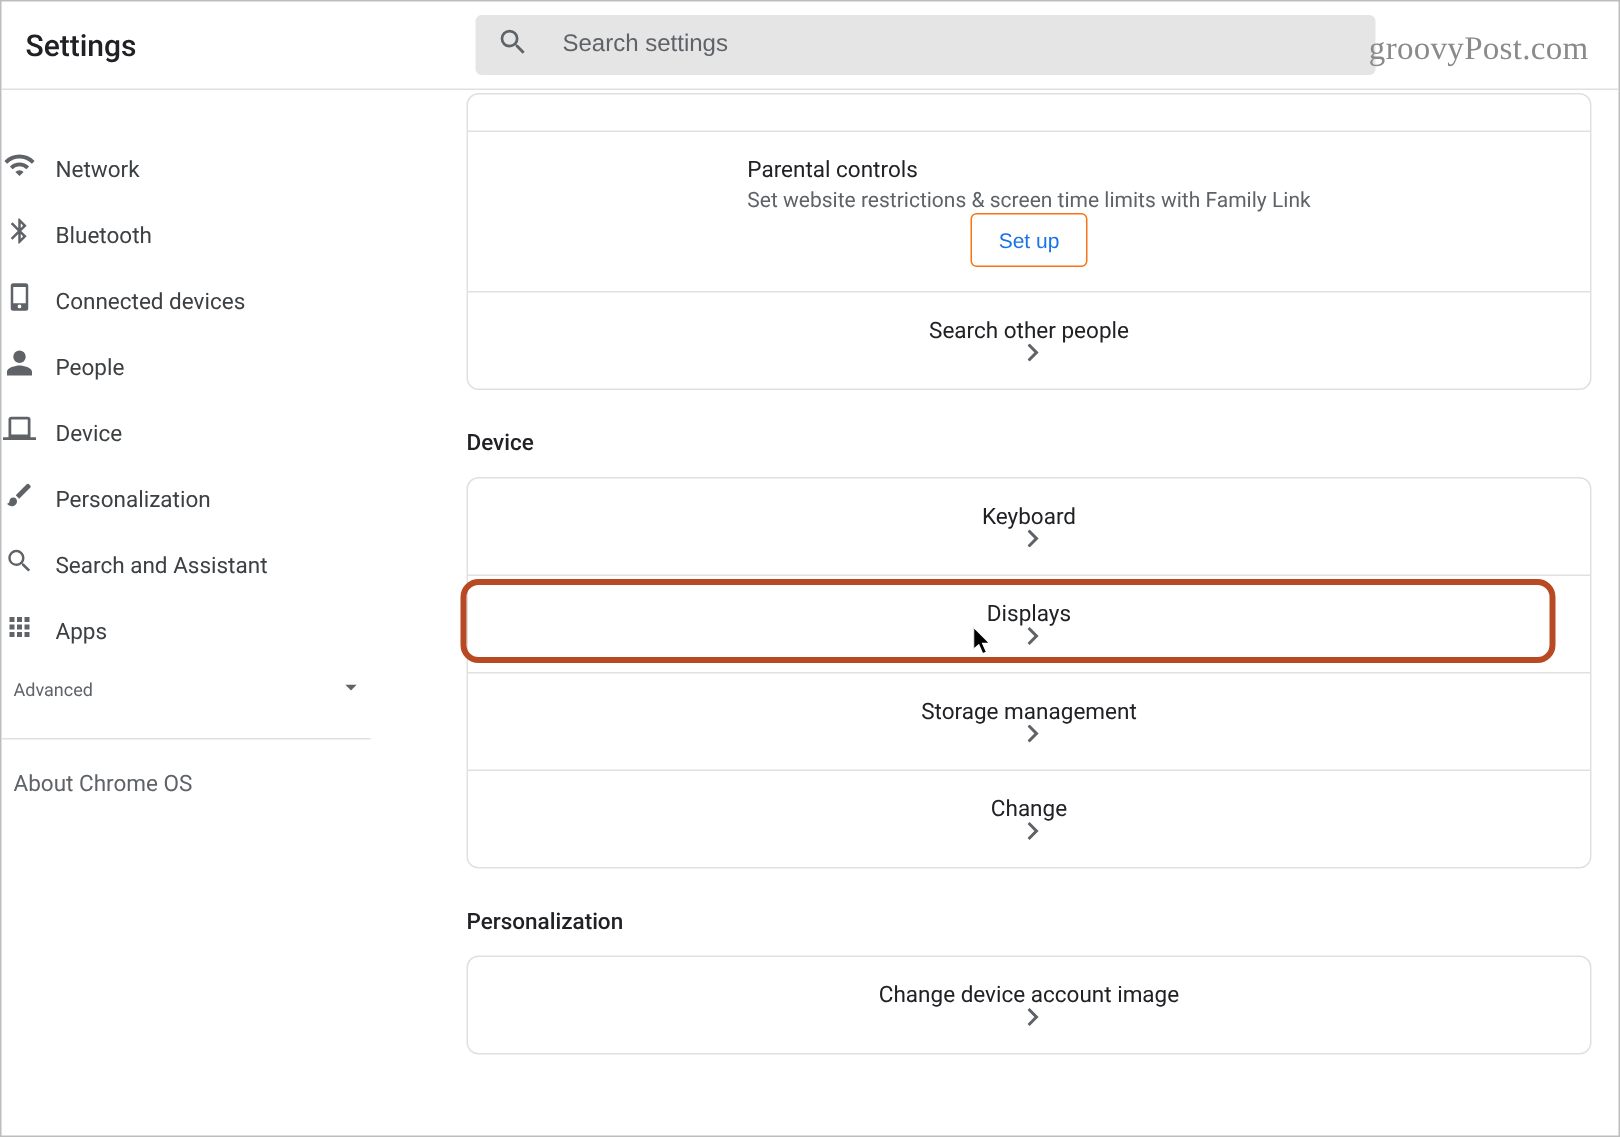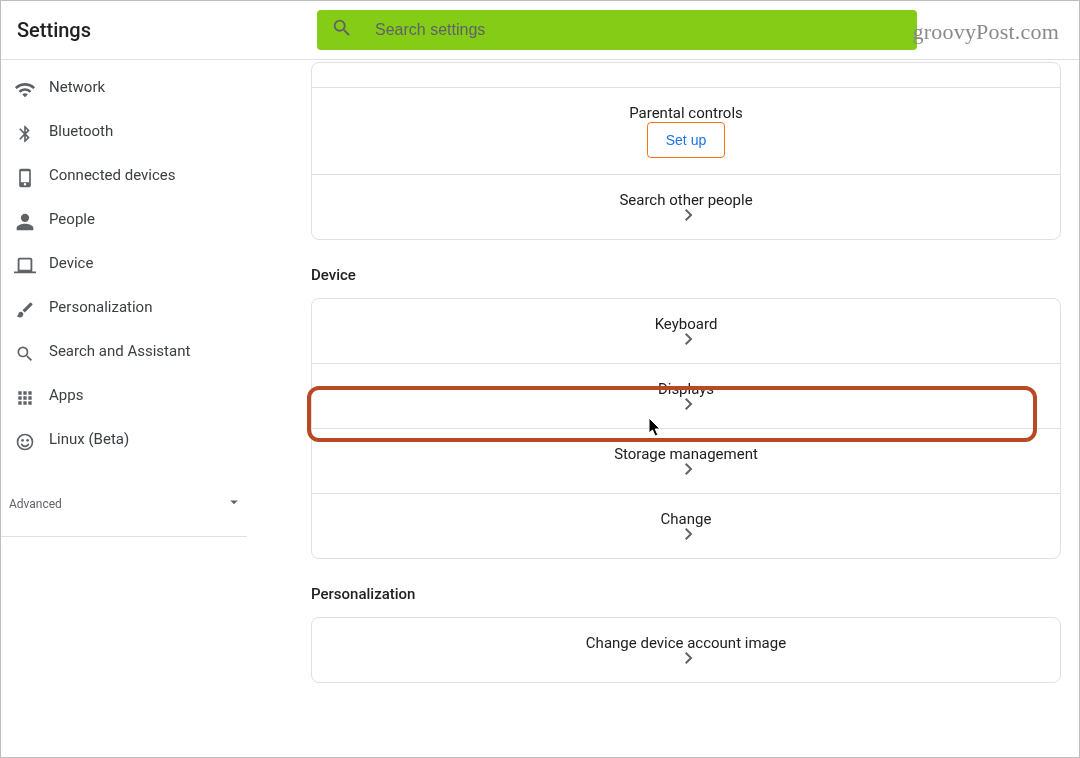--- a/index.html
+++ b/index.html
@@ -2,31 +2,31 @@
 <html><head>
 <meta charset="utf-8">
 <style>
   * { box-sizing: border-box; margin: 0; padding: 0; }
   html, body { width: 1080px; height: 758px; font-family: Roboto, Arial, sans-serif; background: #fff; color: #202124; overflow: hidden; }
   .frame { width: 1080px; height: 758px; border: 1px solid #bdbdbd; position: relative; background: #fff; }
   .watermark { position: absolute; top: 18px; right: 20px; color: #8a8a8a; font-family: "Palatino Linotype", Georgia, serif; font-size: 22px; letter-spacing: .2px; z-index: 50; }
 
   .topbar { display: flex; align-items: center; height: 58px; padding: 4px 14px; }
   .topbar-title { font-size: 20px; font-weight: 500; color: #202124; margin-left: 2px; min-width: 280px; }
-  .searchbar { flex: 1; height: 40px; background: #84cc16; border-radius: 4px; display: flex; align-items: center; padding: 0 14px; margin-left: 20px; margin-right: 148px; }
+  .searchbar { flex: 1; height: 40px; background: #e5e5e5; border-radius: 4px; display: flex; align-items: center; padding: 0 14px; margin-left: 20px; margin-right: 148px; }
   .searchbar svg { width: 22px; height: 22px; fill: #5f6368; }
   .searchbar input { border: none; background: transparent; outline: none; font-size: 16px; color: #5f6368; margin-left: 22px; width: 100%; }
   .searchbar input::placeholder { color: #5f6368; }
 
   .hr { height: 1px; background: #e0e0e0; width: 100%; }
 
   .body { display: flex; height: calc(758px - 59px); }
   .sidebar { width: 254px; padding-top: 18px; }
   .nav { list-style: none; }
-  .nav li { display: flex; align-items: flex-start; height: 44px; padding-left: 12px; cursor: pointer; }
+  .nav li { display: flex; align-items: flex-end; height: 44px; cursor: pointer; }
   .nav .icon { width: 24px; height: 24px; display: inline-flex; align-items: center; justify-content: center; fill: #5f6368; color: #5f6368; }
   .nav .label { margin-left: 12px; font-size: 15px; color: #3c4043; }
   .adv { margin-top: 12px; padding: 0 12px 8px 8px; display: flex; align-items: center; justify-content: space-between; height: 44px; cursor: pointer; }
   .adv .label { color: #5f6368; font-size: 12px; }
   .adv .chev { width: 18px; height: 18px; fill: #5f6368; }
   .side-hr { height: 1px; background: #e0e0e0; margin: 6px 8px 10px 0; }
   .about { padding: 10px 8px; color: #5f6368; font-size: 15px; cursor: pointer; }
 
   .content { flex: 1; padding-right: 18px; padding-left: 0; padding-top: 4px; overflow: hidden; position: relative; }
   .card { background: #fff; border: 1px solid #e0e0e0; border-radius: 8px; margin-left: 56px; }
@@ -123,51 +123,42 @@
           <span class="label">Search and Assistant</span>
         </li>
         <li>
           <span class="icon">
             <svg viewBox="0 0 24 24" width="20" height="20">
                 <path d="M4 4h4v4H4zM10 4h4v4h-4zM16 4h4v4h-4zM4 10h4v4H4zM10 10h4v4h-4zM16 10h4v4h-4zM4 16h4v4H4zM10 16h4v4h-4zM16 16h4v4h-4z"></path>
               </svg>
           </span>
           <span class="label">Apps</span>
         </li>
-        <li>
-          <span class="icon">
-            <svg viewBox="0 0 24 24" width="20" height="20">
-                <circle cx="12" cy="12" r="9" fill="none" stroke="#5f6368" stroke-width="2"></circle>
-                <circle cx="9" cy="10" r="1.6"></circle>
-                <circle cx="15" cy="10" r="1.6"></circle>
-                <path d="M8 15c1 1.5 2.3 2.2 4 2.2s3-.7 4-2.2" fill="none" stroke="#5f6368" stroke-width="2" stroke-linecap="round"></path>
-              </svg>
-          </span>
-          <span class="label">Linux (Beta)</span>
-        </li>
       </ul>
       <div class="adv">
         <span class="label">Advanced</span>
         <span>
           <svg class="chev" viewBox="0 0 24 24">
               <path d="M7 10l5 5 5-5z"></path>
             </svg>
         </span>
       </div>
       <div class="side-hr"></div>
+      <div class="about">About Chrome OS</div>
     </aside>
 
     <main class="content">
       <div class="card" style="margin-top:-2px;">
         <div class="row clip-row" style="padding-top:0;padding-bottom:0;">
           
         </div>
         <div class="row">
           <div>
             <div class="title">Parental controls</div>
+            <div class="sub">Set website restrictions &amp; screen time limits with Family Link</div>
           </div>
           <button class="btn">Set up</button>
         </div>
         <div class="row">
           <div class="title">Search other people</div>
           <span class="chevr">
               <svg viewBox="0 0 8 12">
                 <path d="M0 10.59L4.58 6 0 1.41 1.41 0l6 6-6 6z"></path>
               </svg>
             </span>

